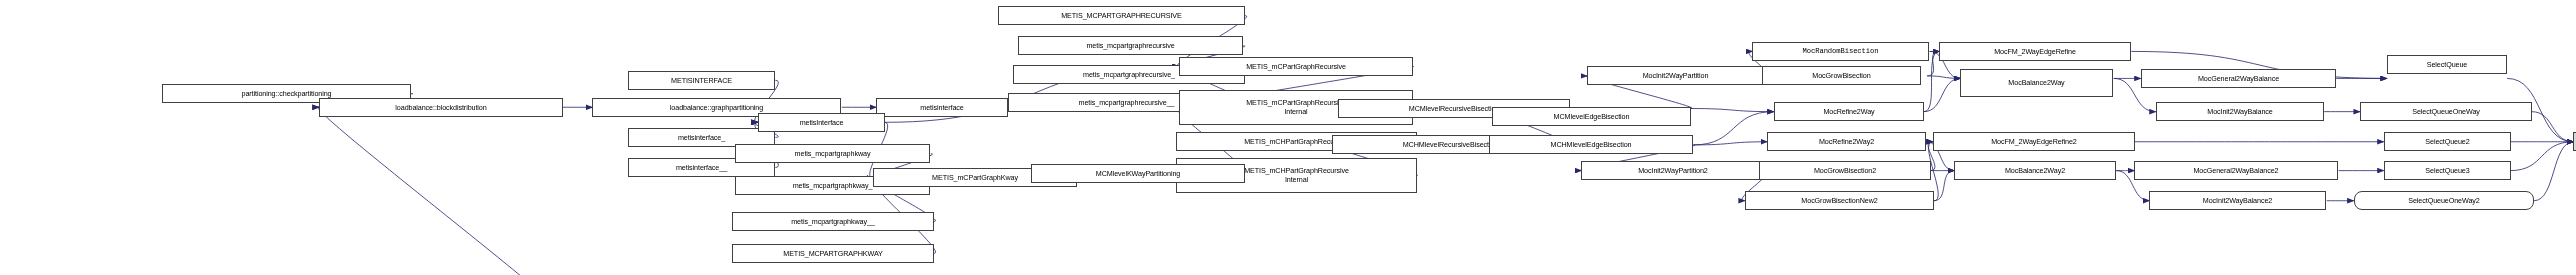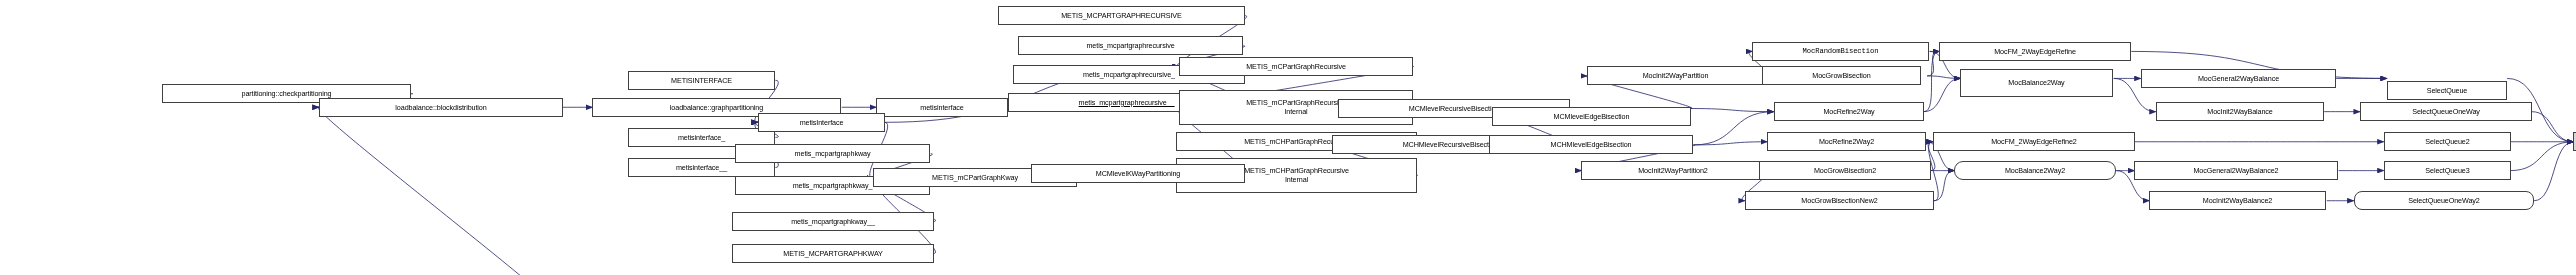--- a/index.html
+++ b/index.html
@@ -131,21 +131,21 @@
       <div class="gnode" style="left: 628px; top: 158px; width: 147px; height: 19px;">metisinterface__</div>
       <div class="gnode" style="left: 758px; top: 113px; width: 127px; height: 19px;">metisInterface</div>
       <div class="gnode" style="left: 735px; top: 144px; width: 195px; height: 19px;">metis_mcpartgraphkway</div>
       <div class="gnode" style="left: 735px; top: 176px; width: 195px; height: 19px;">metis_mcpartgraphkway_</div>
       <div class="gnode" style="left: 732px; top: 212px; width: 202px; height: 19px;">metis_mcpartgraphkway__</div>
       <div class="gnode" style="left: 732px; top: 244px; width: 202px; height: 19px;">METIS_MCPARTGRAPHKWAY</div>
       <div class="gnode" style="left: 873px; top: 168px; width: 204px; height: 19px;">METIS_mCPartGraphKway</div>
       <div class="gnode" style="left: 998px; top: 6.3px; width: 247px; height: 19px;">METIS_MCPARTGRAPHRECURSIVE</div>
       <div class="gnode" style="left: 1018px; top: 36px; width: 225px; height: 19px;">metis_mcpartgraphrecursive</div>
       <div class="gnode" style="left: 1013px; top: 65px; width: 232px; height: 19px;">metis_mcpartgraphrecursive_</div>
-      <div class="gnode" style="left: 1008px; top: 93px; width: 237px; height: 19px; text-decoration: underline;">metis_mcpartgraphrecursive__</div>
+      <div class="gnode" style="left: 1008px; top: 93px; width: 237px; height: 19px;">metis_mcpartgraphrecursive__</div>
       <div class="gnode" style="left: 1179px; top: 57px; width: 234px; height: 19px;">METIS_mCPartGraphRecursive</div>
       <div class="gnode" style="left: 1179px; top: 90px; width: 234px; height: 35px; line-height: 8.1px;">METIS_mCPartGraphRecursive
 Internal</div>
       <div class="gnode" style="left: 1176px; top: 132px; width: 241px; height: 19px;">METIS_mCHPartGraphRecursive</div>
       <div class="gnode" style="left: 1176px; top: 158px; width: 241px; height: 35px; line-height: 8.1px;">METIS_mCHPartGraphRecursive
 Internal</div>
       <div class="gnode" style="left: 1031px; top: 164px; width: 214px; height: 19px;">MCMlevelKWayPartitioning</div>
       <div class="gnode" style="left: 1338px; top: 99px; width: 232px; height: 19px;">MCMlevelRecursiveBisection</div>
       <div class="gnode" style="left: 1332px; top: 135px; width: 237px; height: 19px;">MCHMlevelRecursiveBisection</div>
       <div class="gnode" style="left: 1492px; top: 99px; width: 199px; height: 19px; margin-top: 8px;">MCMlevelEdgeBisection</div>
@@ -154,26 +154,26 @@
       <div class="gnode" style="left: 1581px; top: 161px; width: 184px; height: 19px;">MocInit2WayPartition2</div>
       <div class="gnode" style="left: 1752px; top: 42px; width: 177px; height: 19px; font-family: Liberation Mono, monospace;">MocRandomBisection</div>
       <div class="gnode" style="left: 1762px; top: 66px; width: 159px; height: 19px;">MocGrowBisection</div>
       <div class="gnode" style="left: 1774px; top: 102px; width: 150px; height: 19px;">MocRefine2Way</div>
       <div class="gnode" style="left: 1767px; top: 132px; width: 159px; height: 19px;">MocRefine2Way2</div>
       <div class="gnode" style="left: 1759px; top: 161px; width: 172px; height: 19px;">MocGrowBisection2</div>
       <div class="gnode" style="left: 1745px; top: 191px; width: 189px; height: 19px;">MocGrowBisectionNew2</div>
       <div class="gnode" style="left: 1939px; top: 42px; width: 192px; height: 19px;">MocFM_2WayEdgeRefine</div>
       <div class="gnode" style="left: 1960px; top: 69px; width: 153px; height: 28px;">MocBalance2Way</div>
       <div class="gnode" style="left: 1933px; top: 132px; width: 202px; height: 19px;">MocFM_2WayEdgeRefine2</div>
-      <div class="gnode" style="left: 1954px; top: 161px; width: 162px; height: 19px; border-radius: 9px;">MocBalance2Way2</div>
+      <div class="gnode" style="left: 1954px; top: 161px; width: 162px; height: 19px;">MocBalance2Way2</div>
       <div class="gnode" style="left: 2141px; top: 69px; width: 195px; height: 19px;">MocGeneral2WayBalance</div>
       <div class="gnode" style="left: 2156px; top: 102px; width: 168px; height: 19px;">MocInit2WayBalance</div>
       <div class="gnode" style="left: 2134px; top: 161px; width: 204px; height: 19px;">MocGeneral2WayBalance2</div>
       <div class="gnode" style="left: 2149px; top: 191px; width: 177px; height: 19px;">MocInit2WayBalance2</div>
-      <div class="gnode" style="left: 2387px; top: 81px; width: 120px; height: 19px;">SelectQueue</div>
+      <div class="gnode" style="left: 2387px; top: 55px; width: 120px; height: 19px;">SelectQueue</div>
       <div class="gnode" style="left: 2360px; top: 102px; width: 172px; height: 19px;">SelectQueueOneWay</div>
       <div class="gnode" style="left: 2384px; top: 132px; width: 127px; height: 19px;">SelectQueue2</div>
       <div class="gnode" style="left: 2384px; top: 161px; width: 127px; height: 19px;">SelectQueue3</div>
       <div class="gnode" style="left: 2354px; top: 191px; width: 180px; height: 19px; border-radius: 8px;">SelectQueueOneWay2</div>
       <div class="gnode focus" style="left: 2573px; top: 132px; width: 138px; height: 19px; background: rgb(216, 216, 216);">PQueueGetSize</div>
     </div>
 </div>
 
 
 </body></html>

